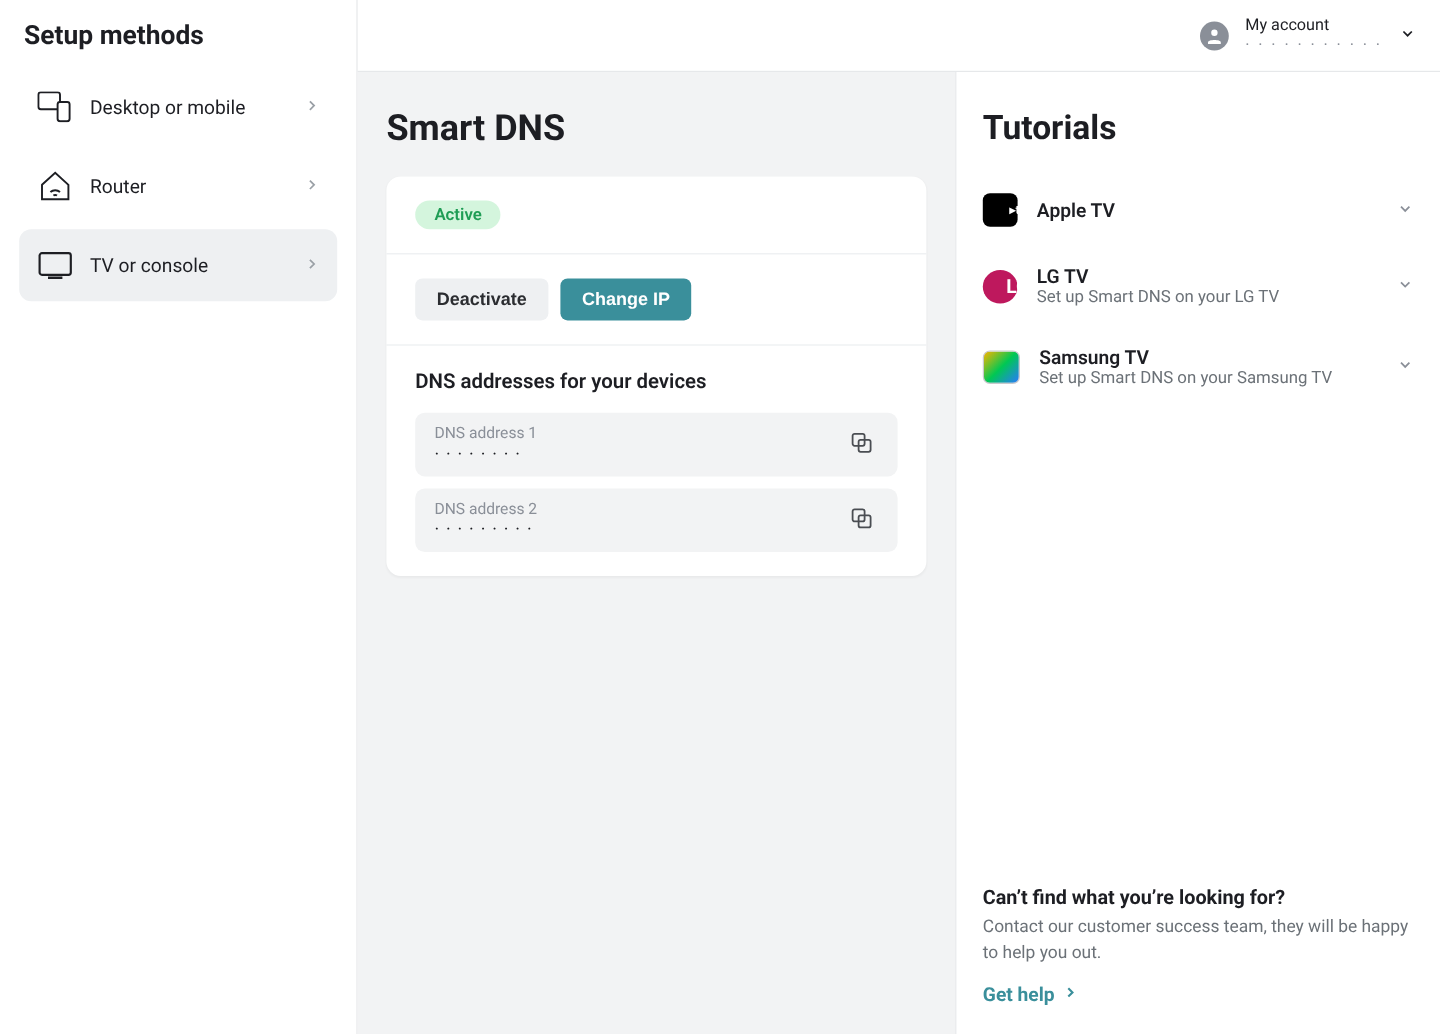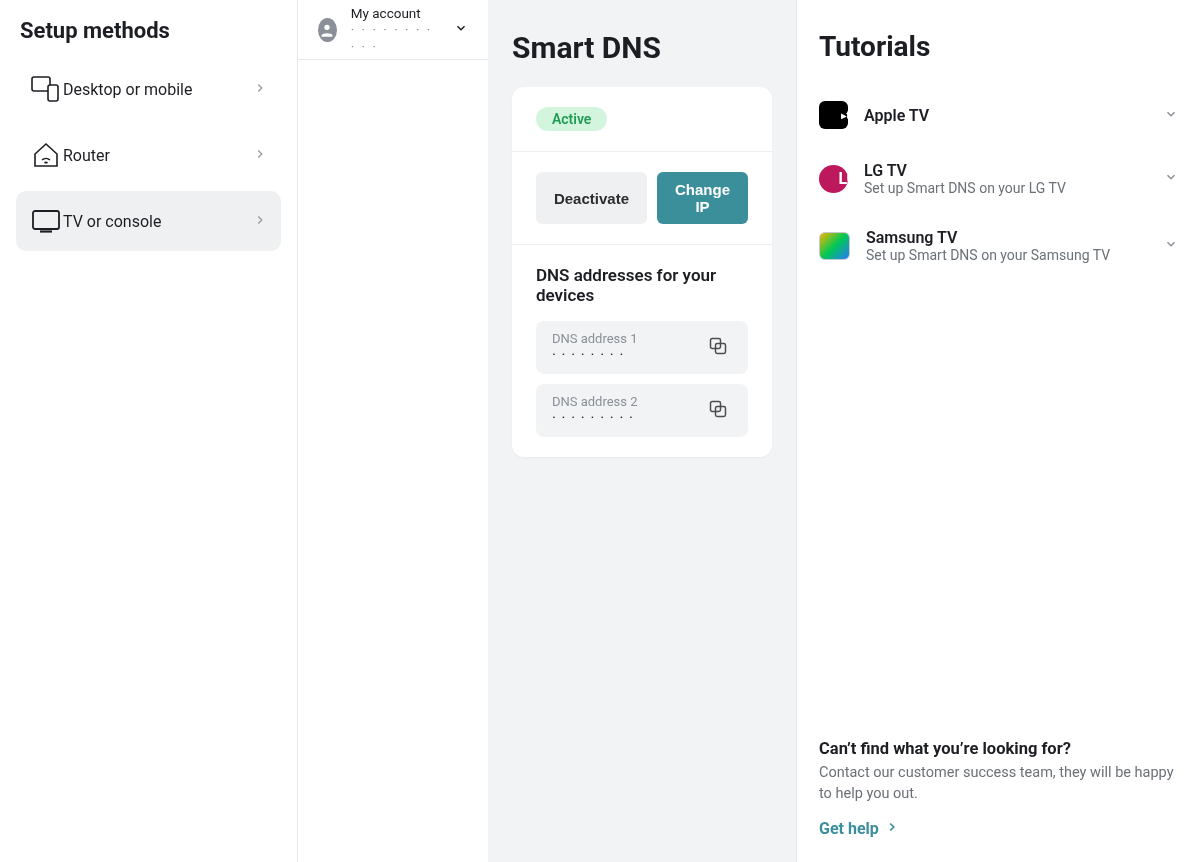--- a/index.html
+++ b/index.html
@@ -21,38 +21,38 @@
   background: #fff;
 }
 .sidebar-title {
   font-size: 22px;
   font-weight: 700;
   padding: 0 4px 16px 4px;
 }
 .nav-item {
   display: flex;
   align-items: center;
-  gap: 1px;
+  gap: 13px;
   padding: 14px 14px;
   border-radius: 10px;
   cursor: pointer;
   margin-bottom: 6px;
   position: relative;
 }
 .nav-item.active { background: #eef0f2; }
 .nav-icon {
   width: 32px; height: 32px;
   display: flex; align-items: center; justify-content: center;
   color: #1d1e23;
 }
 .nav-label { font-size: 16px; flex: 1; }
 .nav-chevron { color: #9aa0a6; }
 
 
-.right-area { flex: 1; display: flex; flex-direction: row; }
+.right-area { flex: 1; display: flex; flex-direction: column; }
 .top-header {
   height: 60px;
   display: flex;
   align-items: center;
   justify-content: flex-end;
   padding: 0 20px;
   border-bottom: 1px solid #e6e8ea;
   gap: 10px;
 }
 .account {

